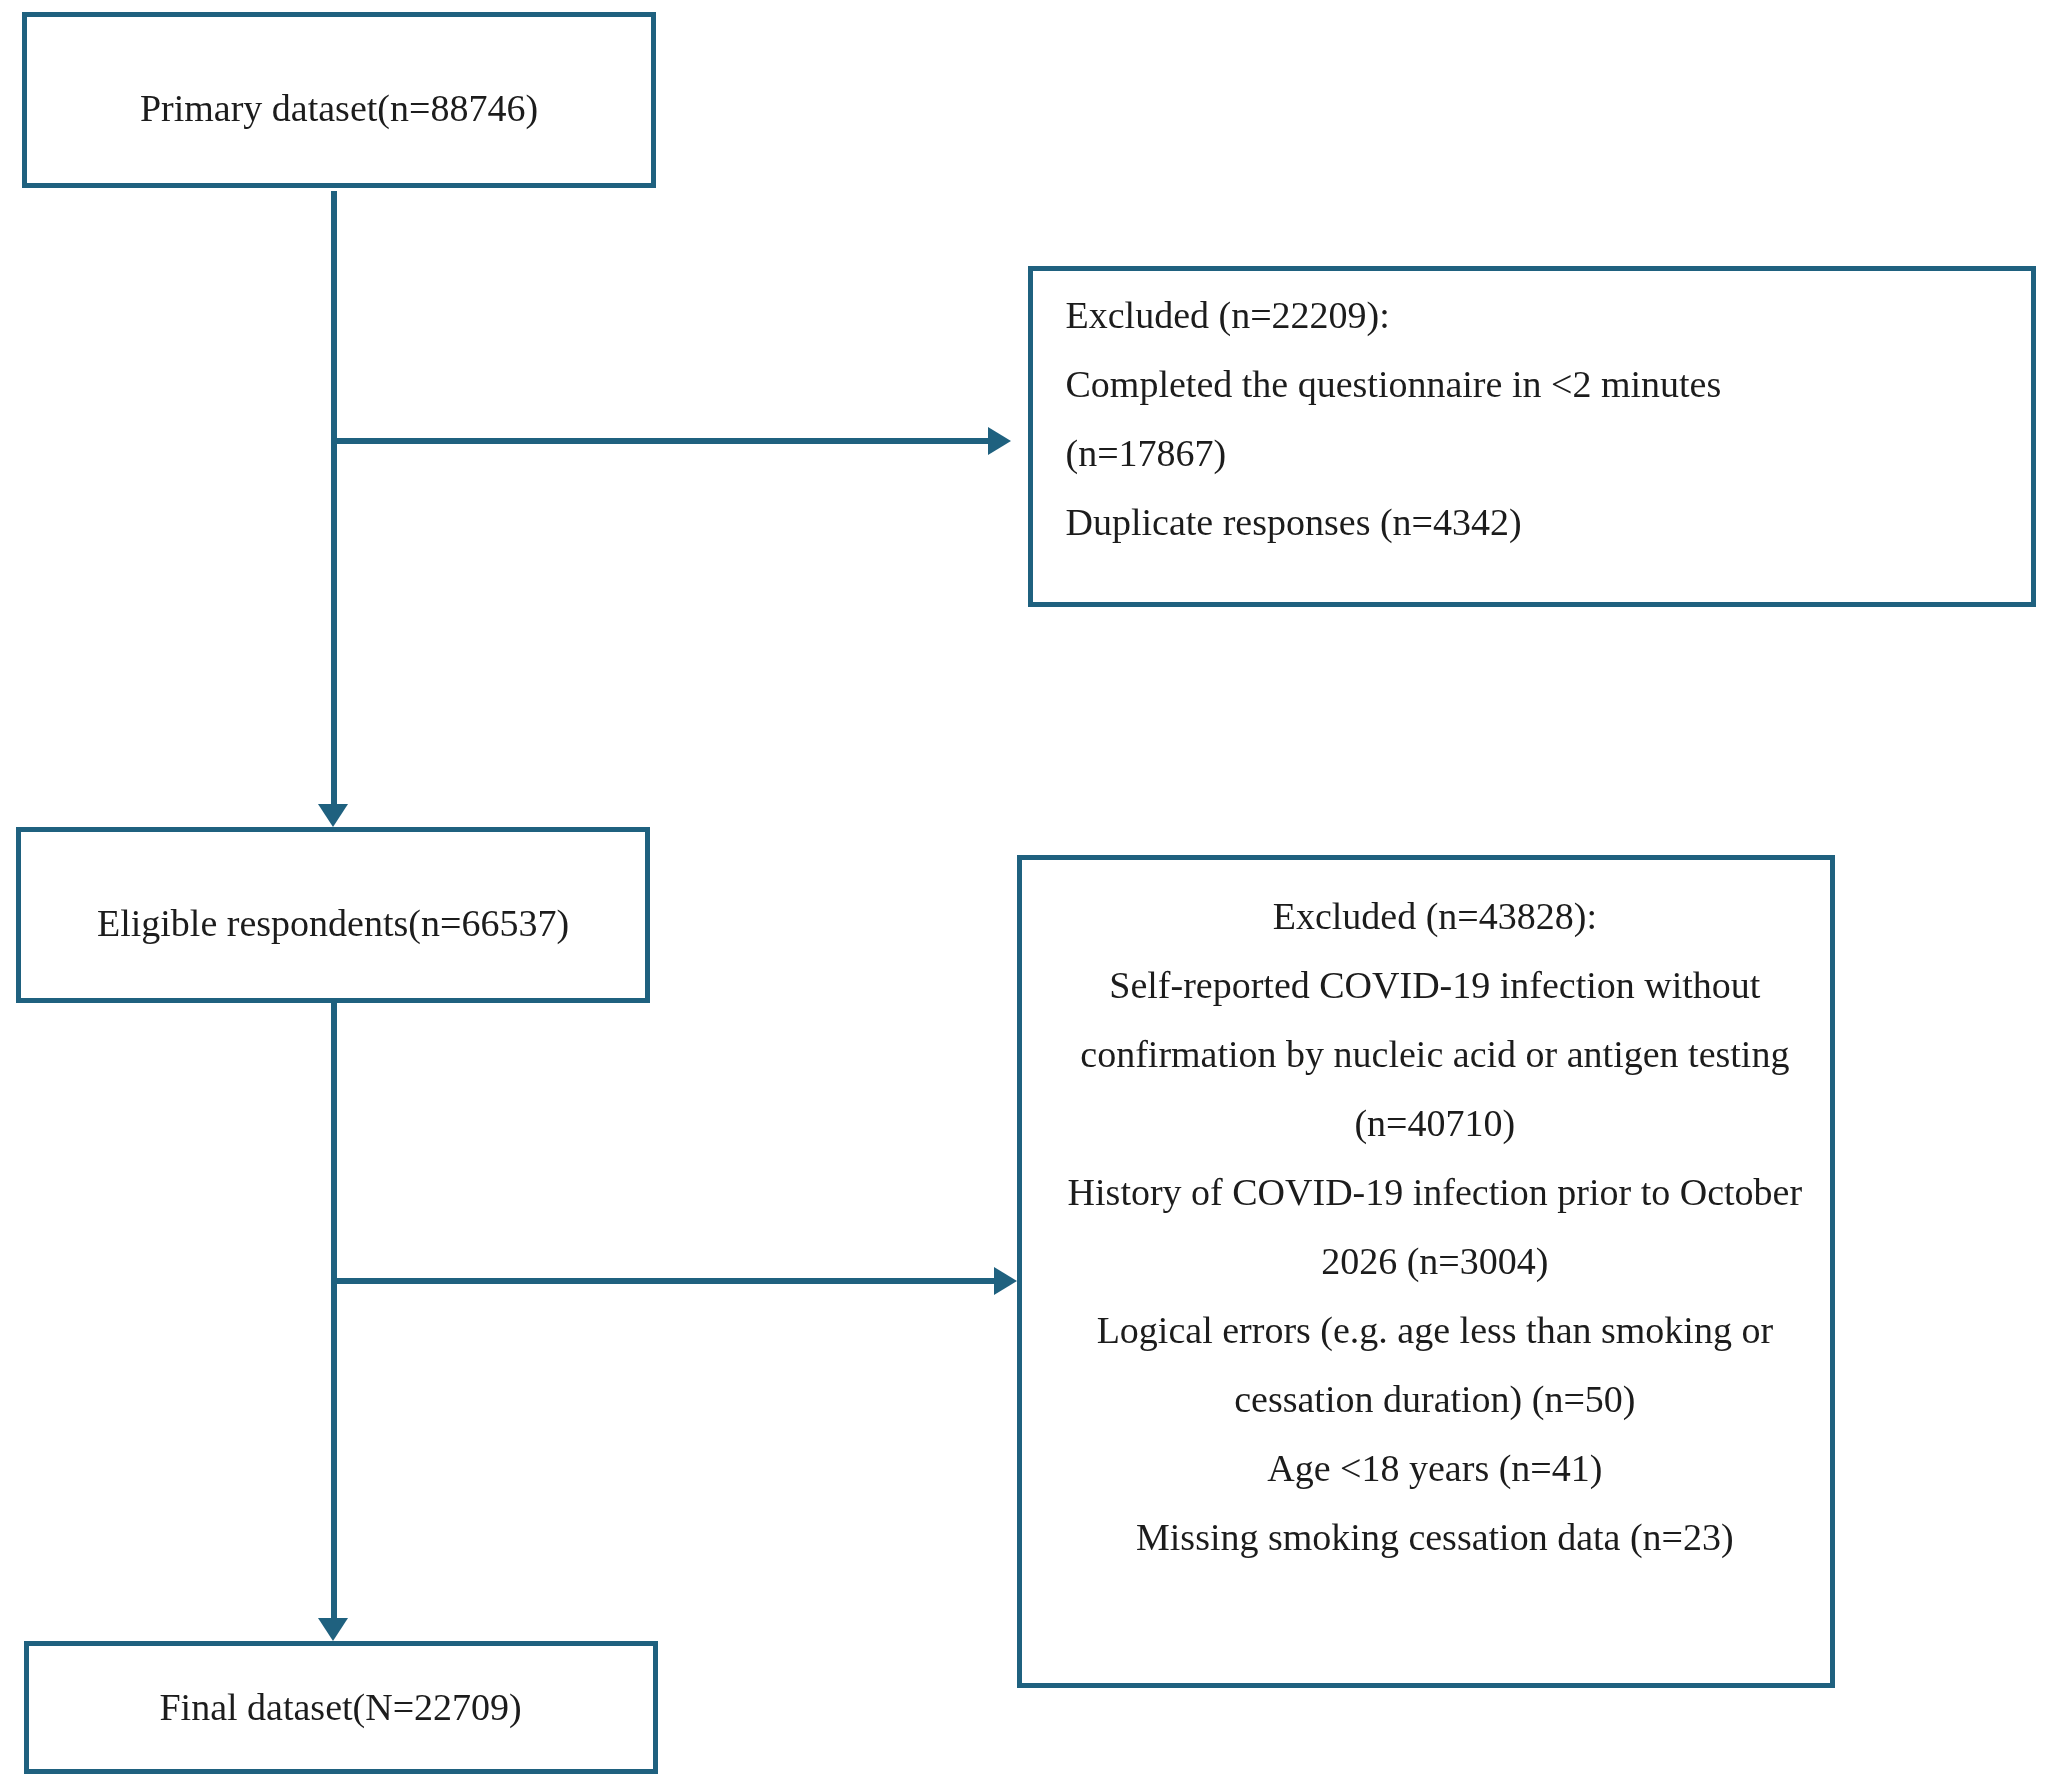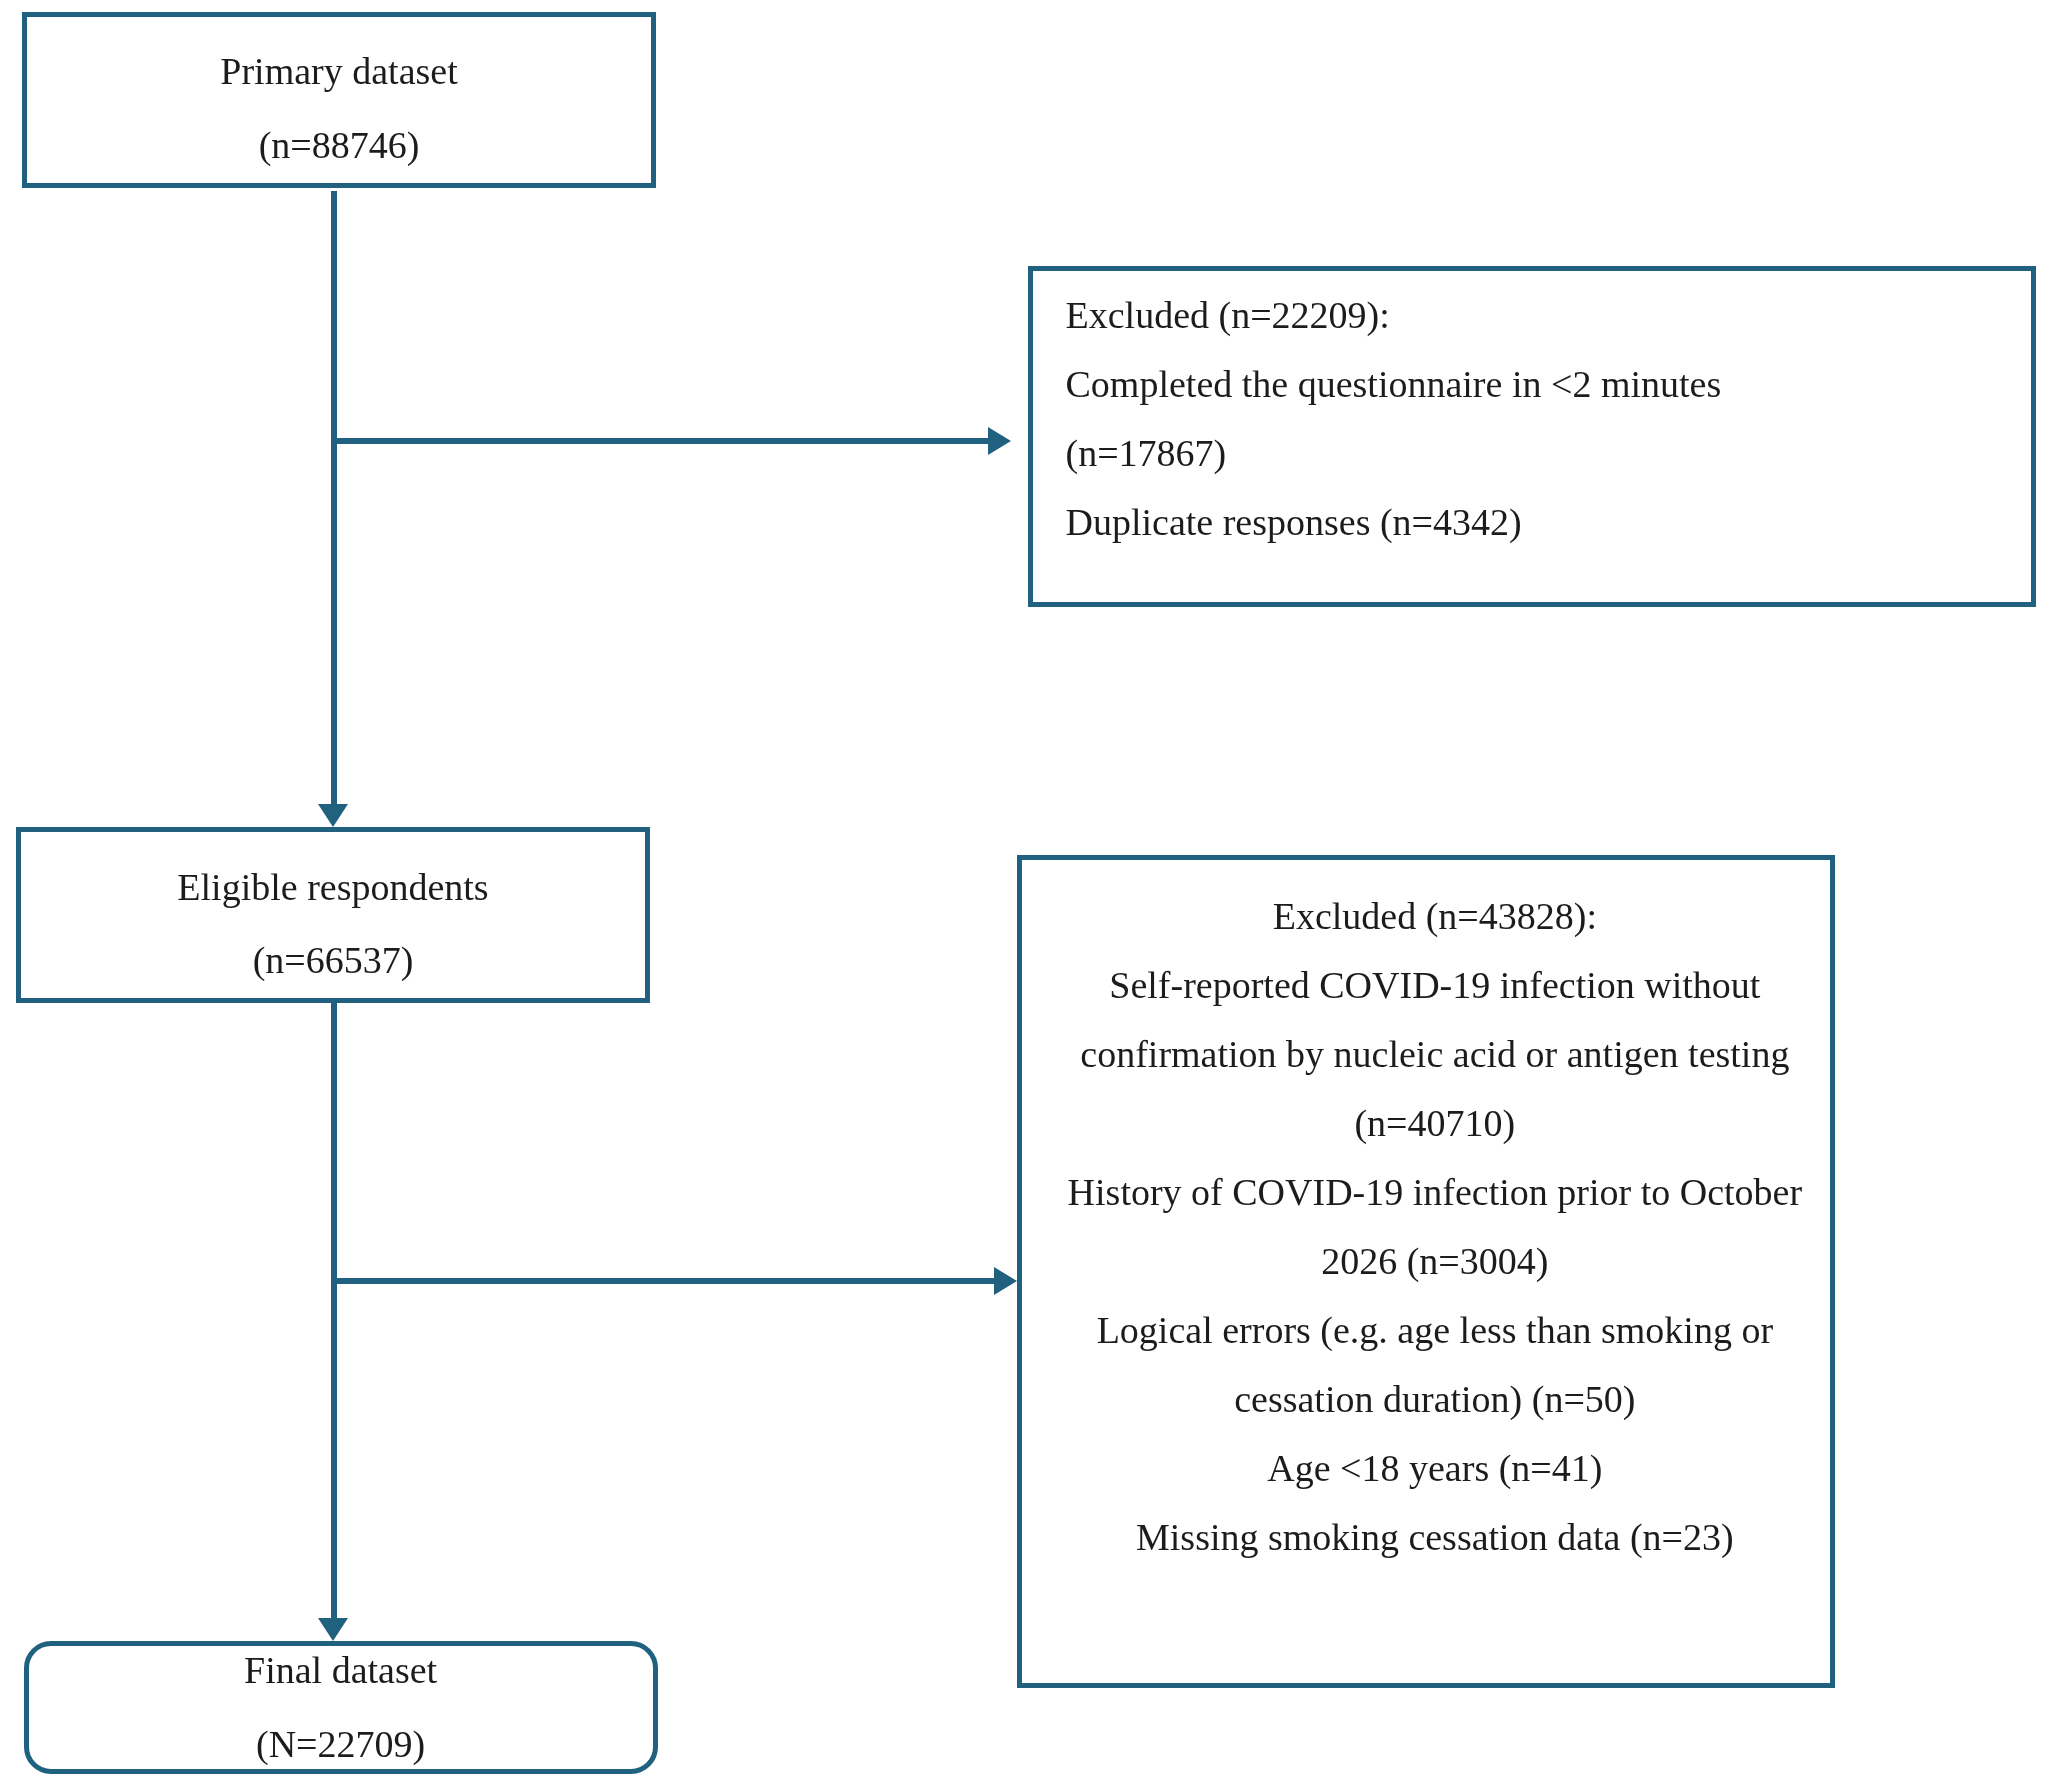--- a/index.html
+++ b/index.html
@@ -19,31 +19,31 @@
   }
   .box{
     position:absolute;
     box-sizing:border-box;
     border:5.9px solid var(--accent);
     background:var(--fill);
     font-size:38px;
   }
   .box-center{
     display:flex;
-    flex-direction:column;
+    flex-direction:row;
     align-items:center;
     justify-content:center;
     text-align:center;
     row-gap:26.6px;
   }
   .box-center .line{line-height:47px;}
   .box-list .line{line-height:69px; white-space:nowrap;}
   #box-primary  {left:22px;  top:11.8px;   width:634px;  height:176px; padding-top:17.7px;}
   #box-eligible {left:16px;  top:827px; width:634px;  height:176px; padding-top:17.7px;}
-  #box-final    {left:23.6px;  top:1641px; width:634px;  height:133px; padding-top:0;border-radius:27px;}
+  #box-final    {left:23.6px;  top:1641px; width:634px;  height:133px; padding-top:0;}
   #box-excluded-1{left:1012px; top:266px;  width:1008px; height:341px;  padding:10.3px 14.8px 0 32.5px;margin-left:16px;}
   #box-excluded-2{left:1017px; top:855px; width:818px; height:833px; padding:22px 14.8px 0 32.5px;text-align:center;}
   .vline{position:absolute; width:5.9px;  background:var(--accent);}
   .hline{position:absolute; height:5.9px; background:var(--accent);}
   #vline-1{left:331px; top:191px;  height:615px;}
   #vline-2{left:331px; top:1003px; height:615px;}
   #hline-1{left:334px; top:438px;  width:655px;}
   #hline-2{left:334px; top:1278px; width:660px;}
   .arrow-down{
     position:absolute; width:0; height:0;

